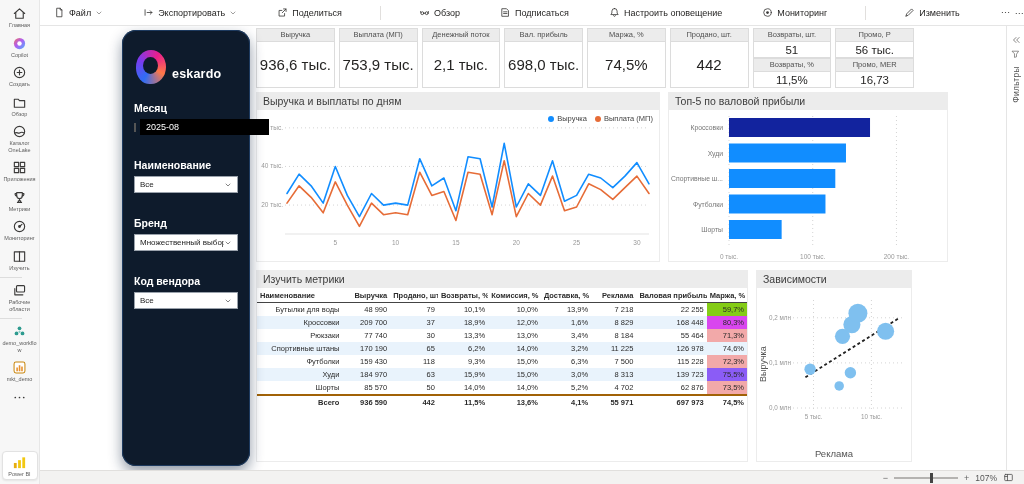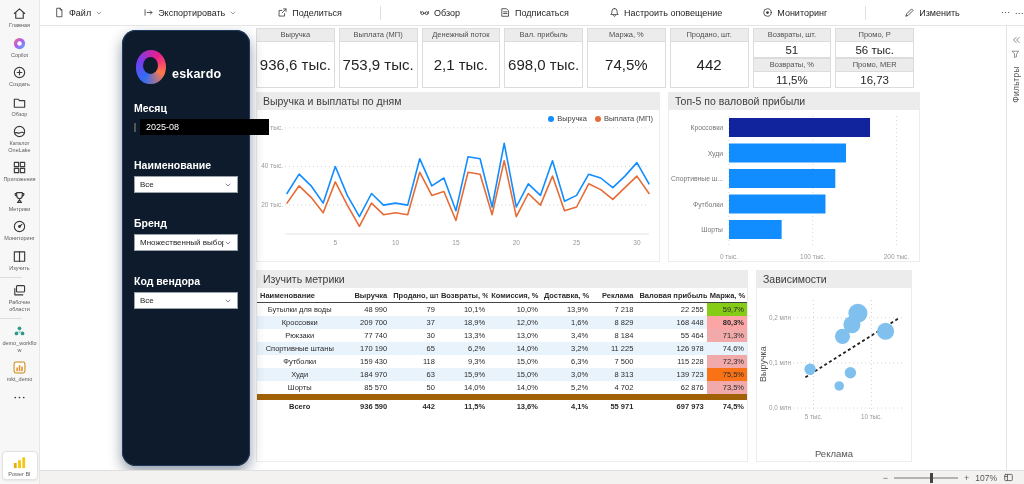--- a/index.html
+++ b/index.html
@@ -68,36 +68,36 @@
               text-align:center; padding:2px 0; line-height:8px; }
   .kpi-val  { flex:1; background:#fff; border:1px solid #dcdcdc; border-top:none; display:flex;
               align-items:center; justify-content:center; font-size:15px; color:#252423; }
   .kpi-card.double .kpi-val { font-size:11.5px; }
 
   
   .panel { position:absolute; background:#fff; border:1px solid #ececec; }
   .panel-head { background:#ececec; height:17px; line-height:17px; font-size:10.5px;
                 color:#3c3c3c; padding-left:6px; white-space:nowrap; overflow:hidden; }
   .panel-line    { left:216px; top:66px;  width:404px; height:170px; }
-  .panel-bar     { left:628px; top:66px;  width:252px; height:170px; }
+  .panel-bar     { left:628px; top:66px;  width:280px; height:170px; }
   .panel-table   { left:216px; top:244px; width:492px; height:192px; }
   .panel-scatter { left:716px; top:244px; width:156px; height:192px; }
 
   .legend { position:absolute; right:6px; top:21px; display:flex; gap:8px; font-size:7.5px; color:#444; }
   .legend .li { display:flex; align-items:center; gap:3px; cursor:pointer; }
   .legend .dot { width:6px; height:6px; border-radius:50%; }
 
   
   .kmt { width:100%; border-collapse:collapse; font-size:7.5px; color:#2b2b2b; table-layout:fixed; }
   .kmt th { font-weight:bold; text-align:right; padding:3px 3px 2px; border-bottom:1px solid #444; white-space:nowrap; overflow:hidden; }
   .kmt th:first-child { text-align:left; }
   .kmt td { text-align:right; padding:2px 3px; white-space:nowrap; overflow:hidden; }
-  .kmt td:first-child { text-align:center; }
+  .kmt td:first-child { text-align:right; }
   .kmt tbody tr:nth-child(even) { background:#e9f3fc; }
-  .kmt tfoot td { font-weight:bold; border-top:6px solid #a16207; }
+  .kmt tfoot td { font-weight:bold; border-top:2px solid #a16207; }
   .kmt tbody tr { cursor:pointer; }
 
   .axis-title-y { position:absolute; left:1px; top:48px; height:90px; writing-mode:vertical-rl;
                   transform:rotate(180deg); font-size:9px; color:#555; text-align:center; }
   .axis-title-x { position:absolute; left:0; right:0; bottom:2px; text-align:center; font-size:9.5px; color:#555; }
 
   
   .filters-rail { position:absolute; right:0; top:26px; width:18px; height:444px; background:#fff;
                   border-left:1px solid #e5e5e5; z-index:25; display:flex; flex-direction:column; align-items:center; padding-top:5px; }
   .filters-rail svg { width:10px; height:10px; color:#605e5c; cursor:pointer; }
@@ -604,21 +604,21 @@
             </tr>
             <tr>
               <td>Кроссовки</td>
               <td>209 700</td>
               <td>37</td>
               <td>18,9%</td>
               <td>12,0%</td>
               <td>1,6%</td>
               <td>8 829</td>
               <td>168 448</td>
-              <td style="background: #fca5a5; font-weight: bold;">80,3%</td>
+              <td style="background: #d946ef;">80,3%</td>
             </tr>
             <tr>
               <td>Рюкзаки</td>
               <td>77 740</td>
               <td>30</td>
               <td>13,3%</td>
               <td>13,0%</td>
               <td>3,4%</td>
               <td>8 184</td>
               <td>55 464</td>
@@ -648,21 +648,21 @@
             </tr>
             <tr>
               <td>Худи</td>
               <td>184 970</td>
               <td>63</td>
               <td>15,9%</td>
               <td>15,0%</td>
               <td>3,0%</td>
               <td>8 313</td>
               <td>139 723</td>
-              <td style="background: #f97316;">75,5%</td>
+              <td style="background: #8b5cf6;">75,5%</td>
             </tr>
             <tr>
               <td>Шорты</td>
               <td>85 570</td>
               <td>50</td>
               <td>14,0%</td>
               <td>14,0%</td>
               <td>5,2%</td>
               <td>4 702</td>
               <td>62 876</td>

